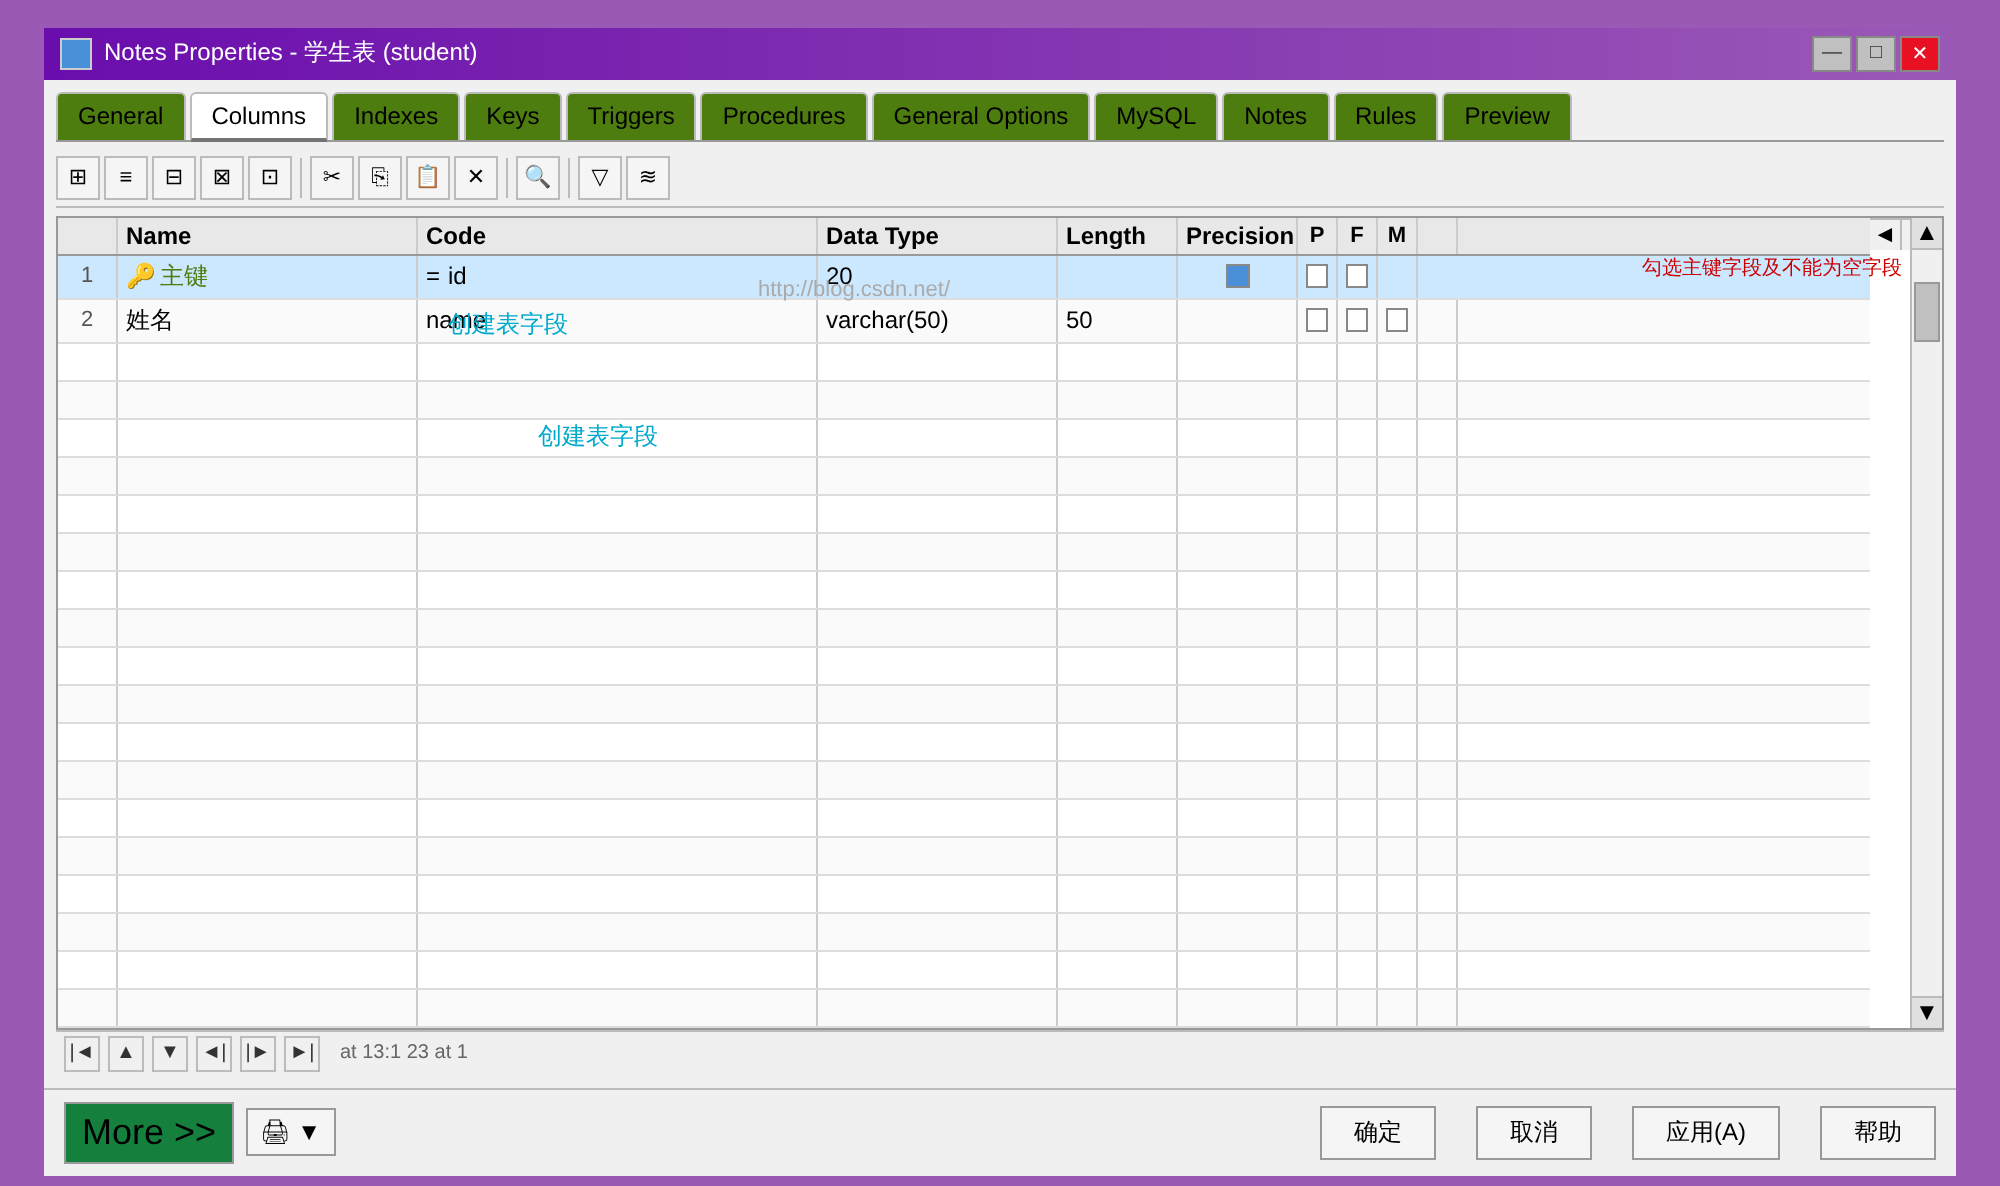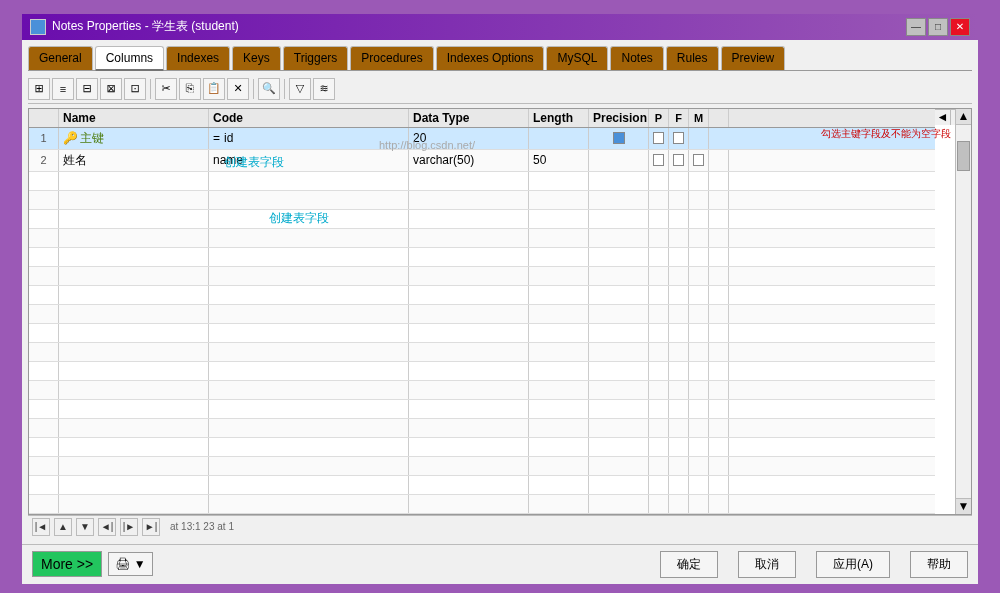--- a/index.html
+++ b/index.html
@@ -75,21 +75,21 @@
     .tab-bar {
       display: flex;
       border-bottom: 1px solid #999;
       background: #f0f0f0;
       margin-bottom: 4px;
     }
     .tab {
       padding: 4px 10px;
       border: 1px solid #bbb;
       border-bottom: none;
-      background: #a16207;
+      background: #4d7c0f;
       cursor: pointer;
       font-size: 12px;
       margin-right: 2px;
       border-radius: 3px 3px 0 0;
     }
     .tab.active {
       background: white;
       border-bottom: 2px solid #737373;
       margin-bottom: -1px;
       z-index: 1;
@@ -239,23 +239,23 @@
       padding: 4px 16px;
       border: 1px solid #999;
       background: #f5f5f5;
       cursor: pointer;
       font-size: 12px;
       font-family: 'Microsoft YaHei', Arial, sans-serif;
     }
     .more-btn {
       padding: 4px 8px;
       border: 1px solid #999;
-      background: #22c55e;
+      background: #15803d;
       cursor: pointer;
-      font-size: 14px;
+      font-size: 18px;
       display: flex;
       align-items: center;
       gap: 2px;
     }
     .print-btn {
       padding: 4px 6px;
       border: 1px solid #999;
       background: #f5f5f5;
       cursor: pointer;
       font-size: 12px;
@@ -288,21 +288,21 @@
 
   <div class="content-area">
 
     <div class="tab-bar">
       <div class="tab">General</div>
       <div class="tab active">Columns</div>
       <div class="tab">Indexes</div>
       <div class="tab">Keys</div>
       <div class="tab">Triggers</div>
       <div class="tab">Procedures</div>
-      <div class="tab">Indexes Options</div>
+      <div class="tab">General Options</div>
       <div class="tab">MySQL</div>
       <div class="tab">Notes</div>
       <div class="tab">Rules</div>
       <div class="tab">Preview</div>
     </div>
 
     <div class="toolbar">
       <div class="toolbar-btn" title="Add">⊞</div>
       <div class="toolbar-btn">≡</div>
       <div class="toolbar-btn">⊟</div>

